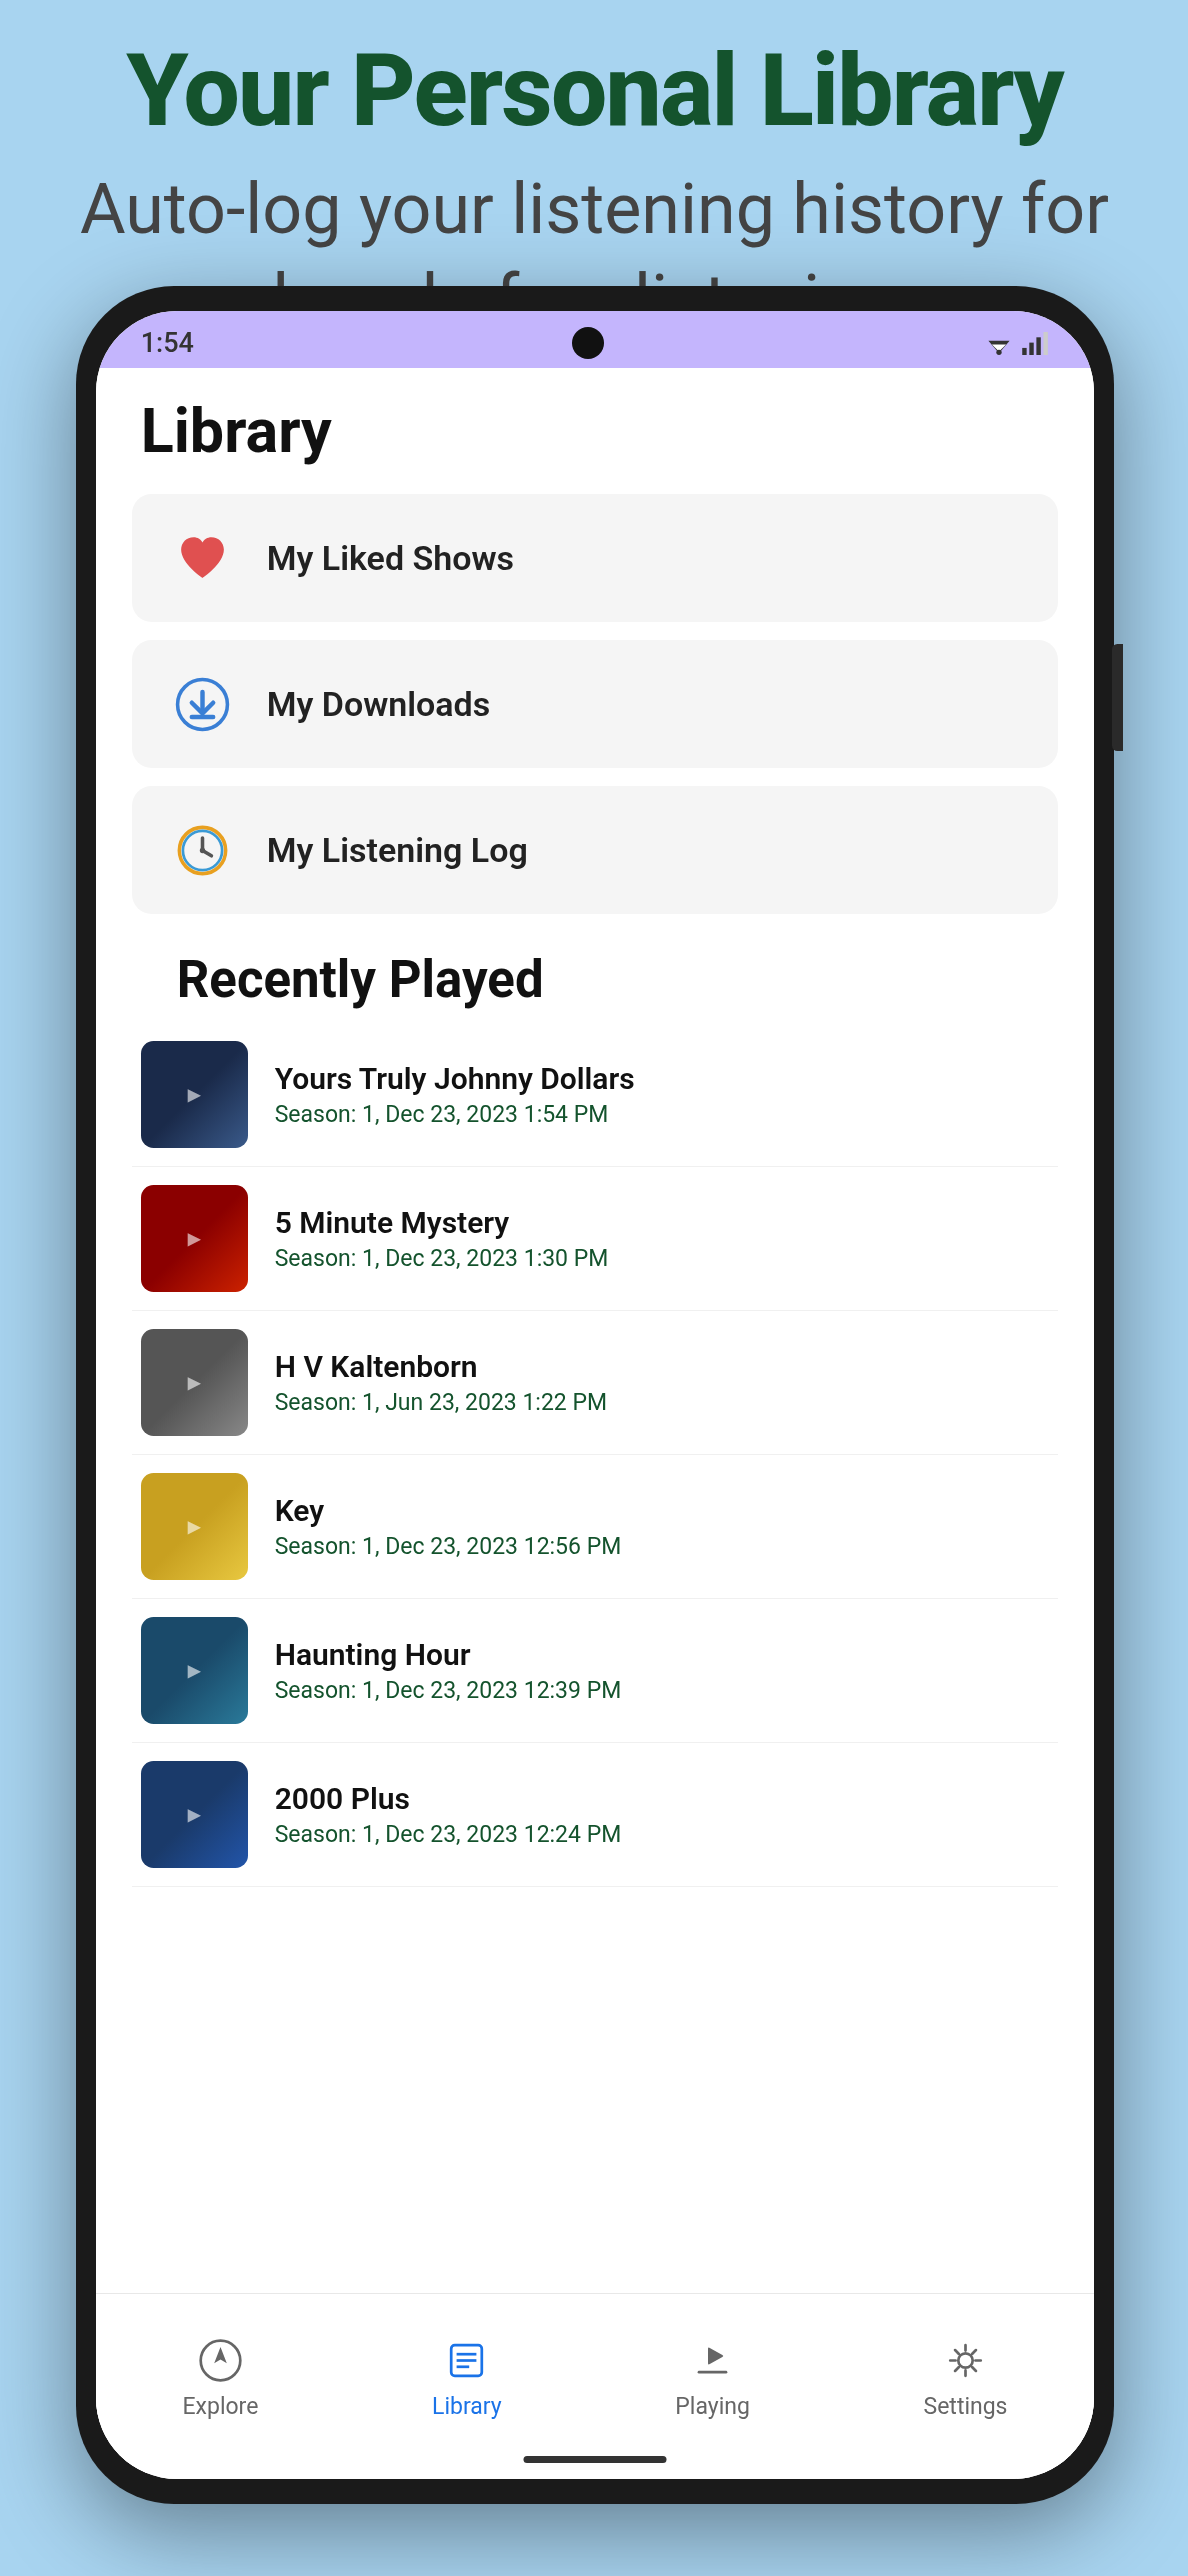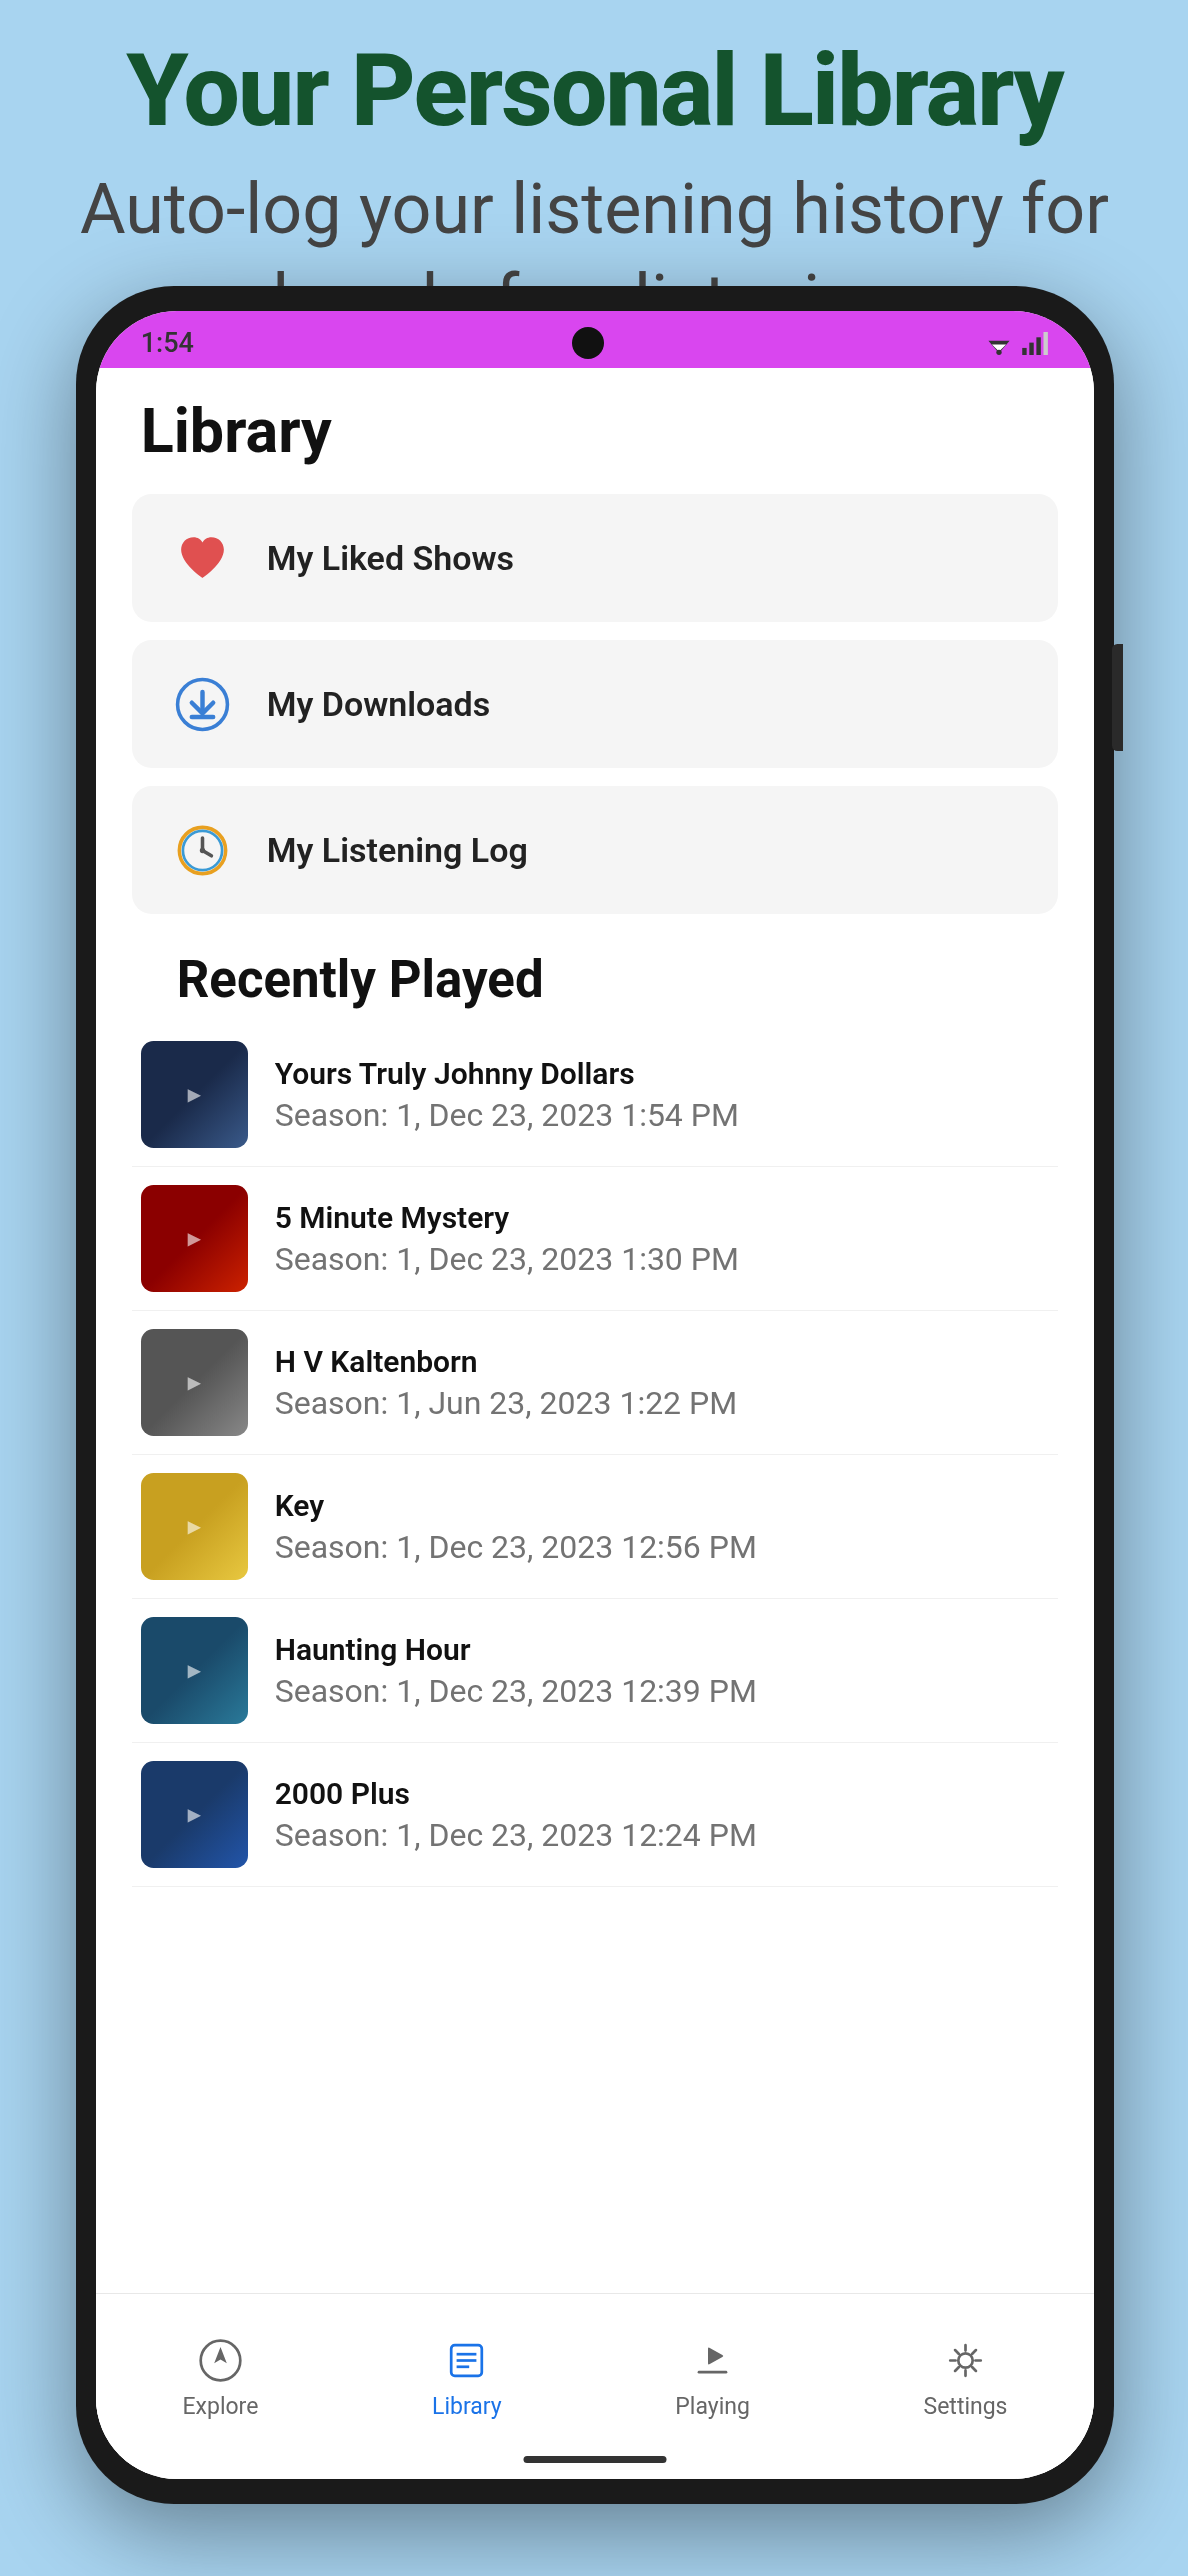--- a/index.html
+++ b/index.html
@@ -61,21 +61,21 @@
       border-radius: 81px;
       overflow: hidden;
     }
 
     
     .status-bar {
       display: flex;
       justify-content: space-between;
       align-items: center;
       padding: 16px 45px 9px;
-      background: #d946ef;
+      background: #c4b5fd;
     }
 
     .status-time {
       font-size: 27px;
       font-weight: 500;
       color: #333;
     }
 
     .status-camera {
       width: 32px;
@@ -194,22 +194,22 @@
       flex: 1;
     }
 
     .show-title {
       font-size: 30px;
       font-weight: 600;
       color: #111;
     }
 
     .show-meta {
-      font-size: 32px;
-      color: #737373;
+      font-size: 23px;
+      color: #14532d;
       margin-top: 5.4px;
     }
 
     
     .bottom-nav {
       position: absolute;
       bottom: 0;
       left: 0;
       right: 0;
       height: 186px;

